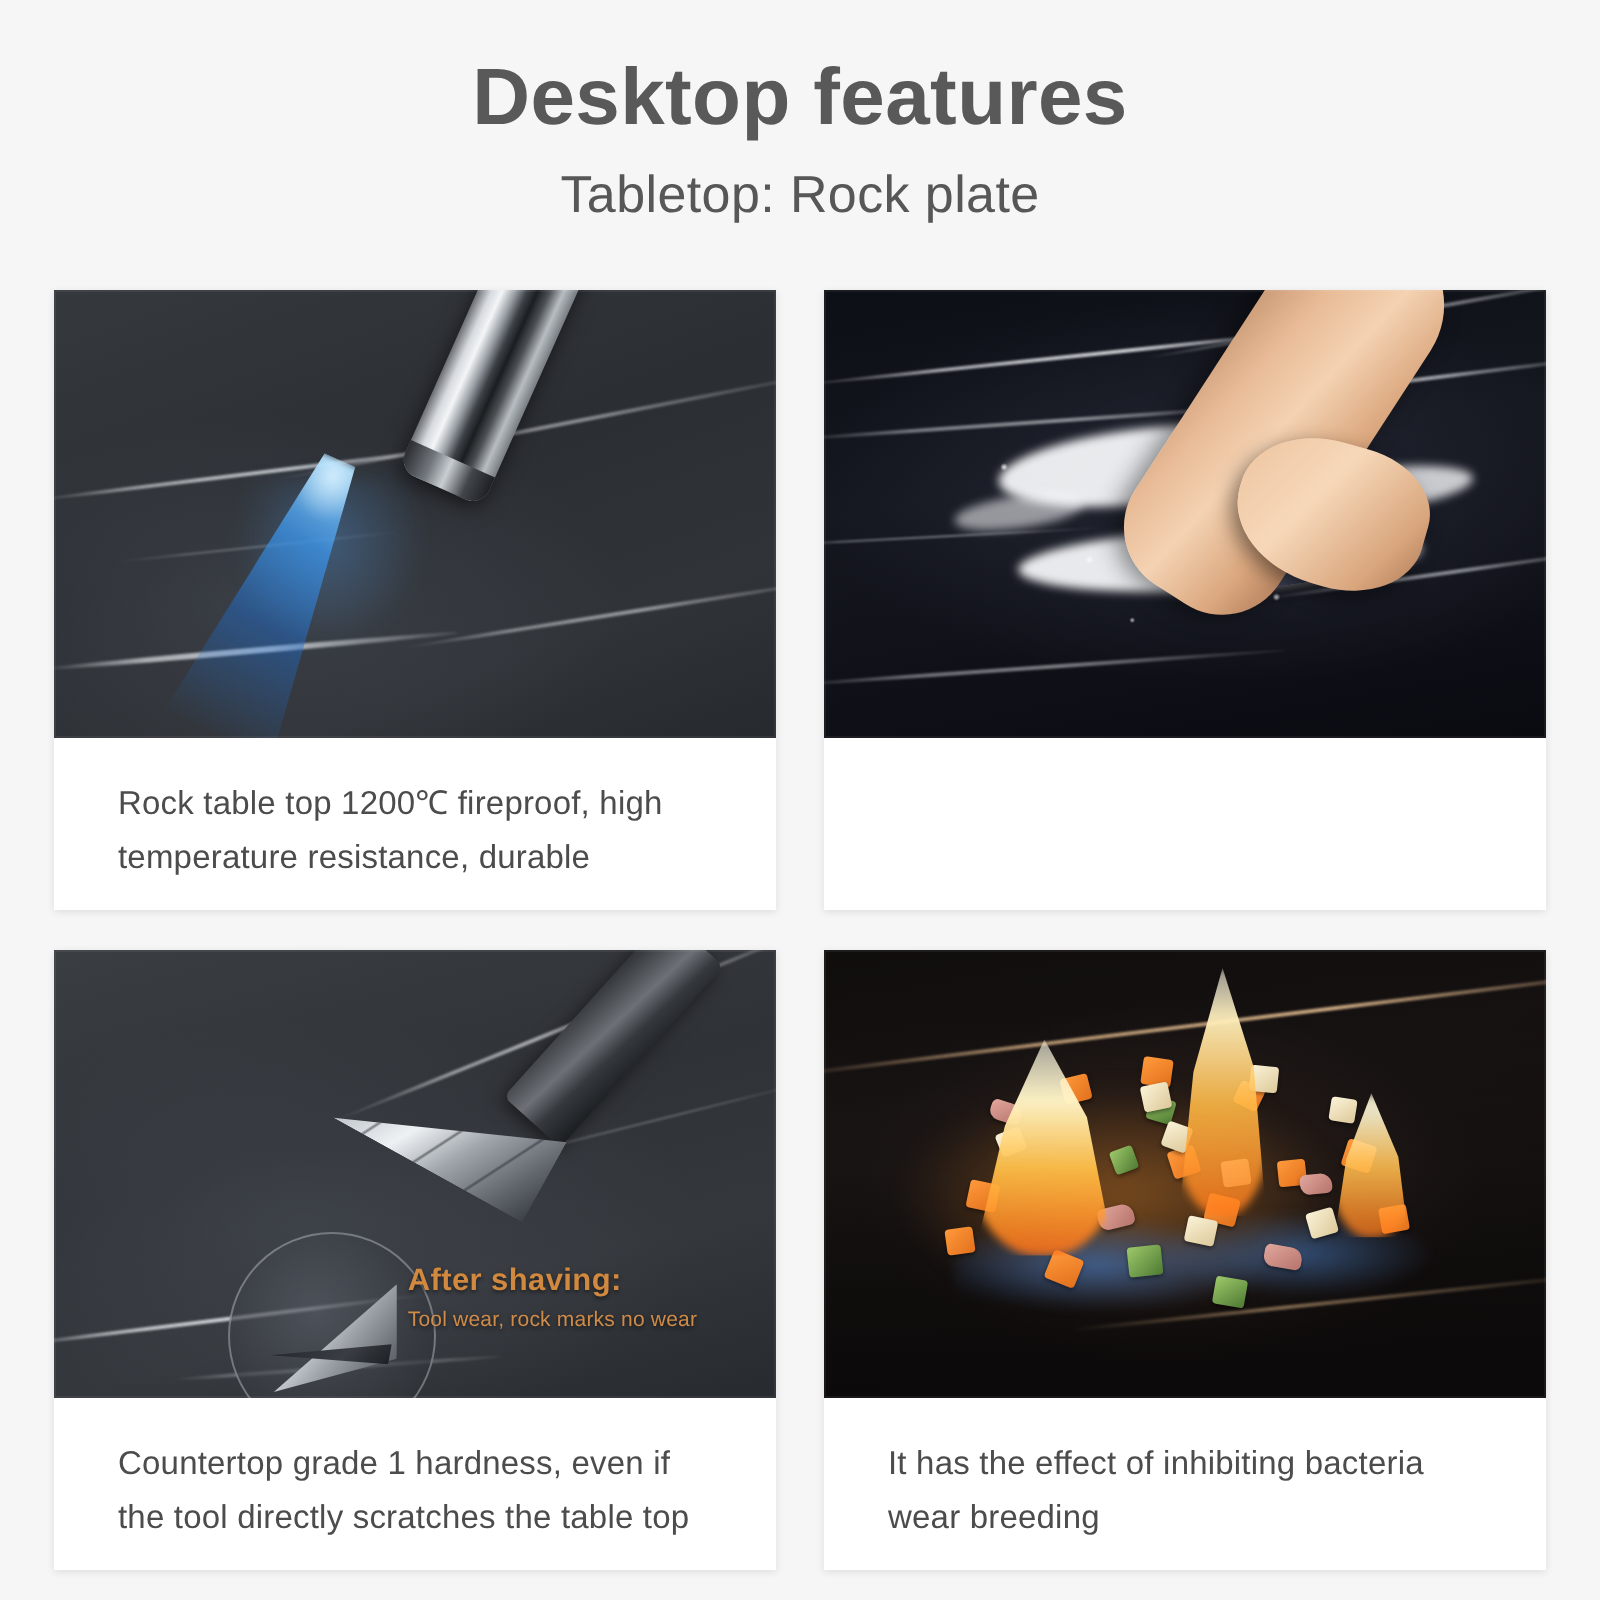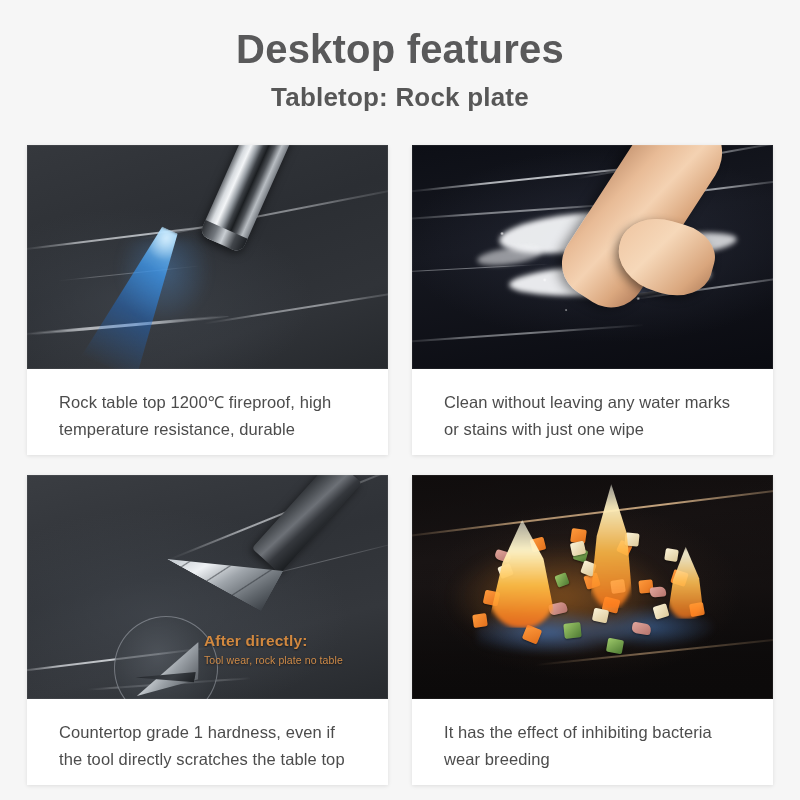--- a/index.html
+++ b/index.html
@@ -33,21 +33,21 @@
     font-size: 40px;
     font-weight: bold;
     color: #59595a;
     letter-spacing: 0.2px;
     line-height: 1.15;
   }
 
   .page-subtitle {
     margin-top: 10px;
     font-size: 26px;
-    font-weight: bold;
+    font-weight: normal;
     color: #575757;
     letter-spacing: 0.2px;
   }
 
   
   .grid {
     position: absolute;
     top: 145px;
     left: 27px;
     width: 728px;
@@ -453,42 +453,41 @@
         <div class="powder pw1"></div>
         <div class="powder pw2"></div>
         <div class="powder pw3"></div>
         <div class="powder pw4"></div>
         <div class="pw-speck"></div>
         <div class="cloth"></div>
         <div class="arm"></div>
         <div class="hand"></div>
         <div class="photo-frame-line"></div>
       </div>
-      <div class="caption">Clean without leaving any water marks or stains with just one wipe</div>
     </div>
 
     <div class="card">
       <div class="photo">
         <div class="stone-gray2"></div>
         <div class="vein p3-v1"></div>
         <div class="vein p3-v2"></div>
         <div class="vein p3-v3"></div>
         <div class="vein p3-v4"></div>
         <div class="knife-handle"></div>
         <div class="knife-blade"></div>
         <div class="blade-seg"></div>
 
         <div class="magnifier">
           <div class="mag-blade"></div>
           <div class="mag-blade-edge"></div>
         </div>
 
         <div class="annot">
-          <div class="annot-title">After directly:</div>
-          <div class="annot-sub">Tool wear, rock plate no table</div>
+          <div class="annot-title">After shaving:</div>
+          <div class="annot-sub">Tool wear, rock marks no wear</div>
         </div>
         <div class="photo-frame-line"></div>
       </div>
       <div class="caption">Countertop grade 1 hardness, even if the tool directly scratches the table top</div>
     </div>
 
     <div class="card">
       <div class="photo">
         <div class="stone-dark"></div>
         <div class="tan-vein"></div>

